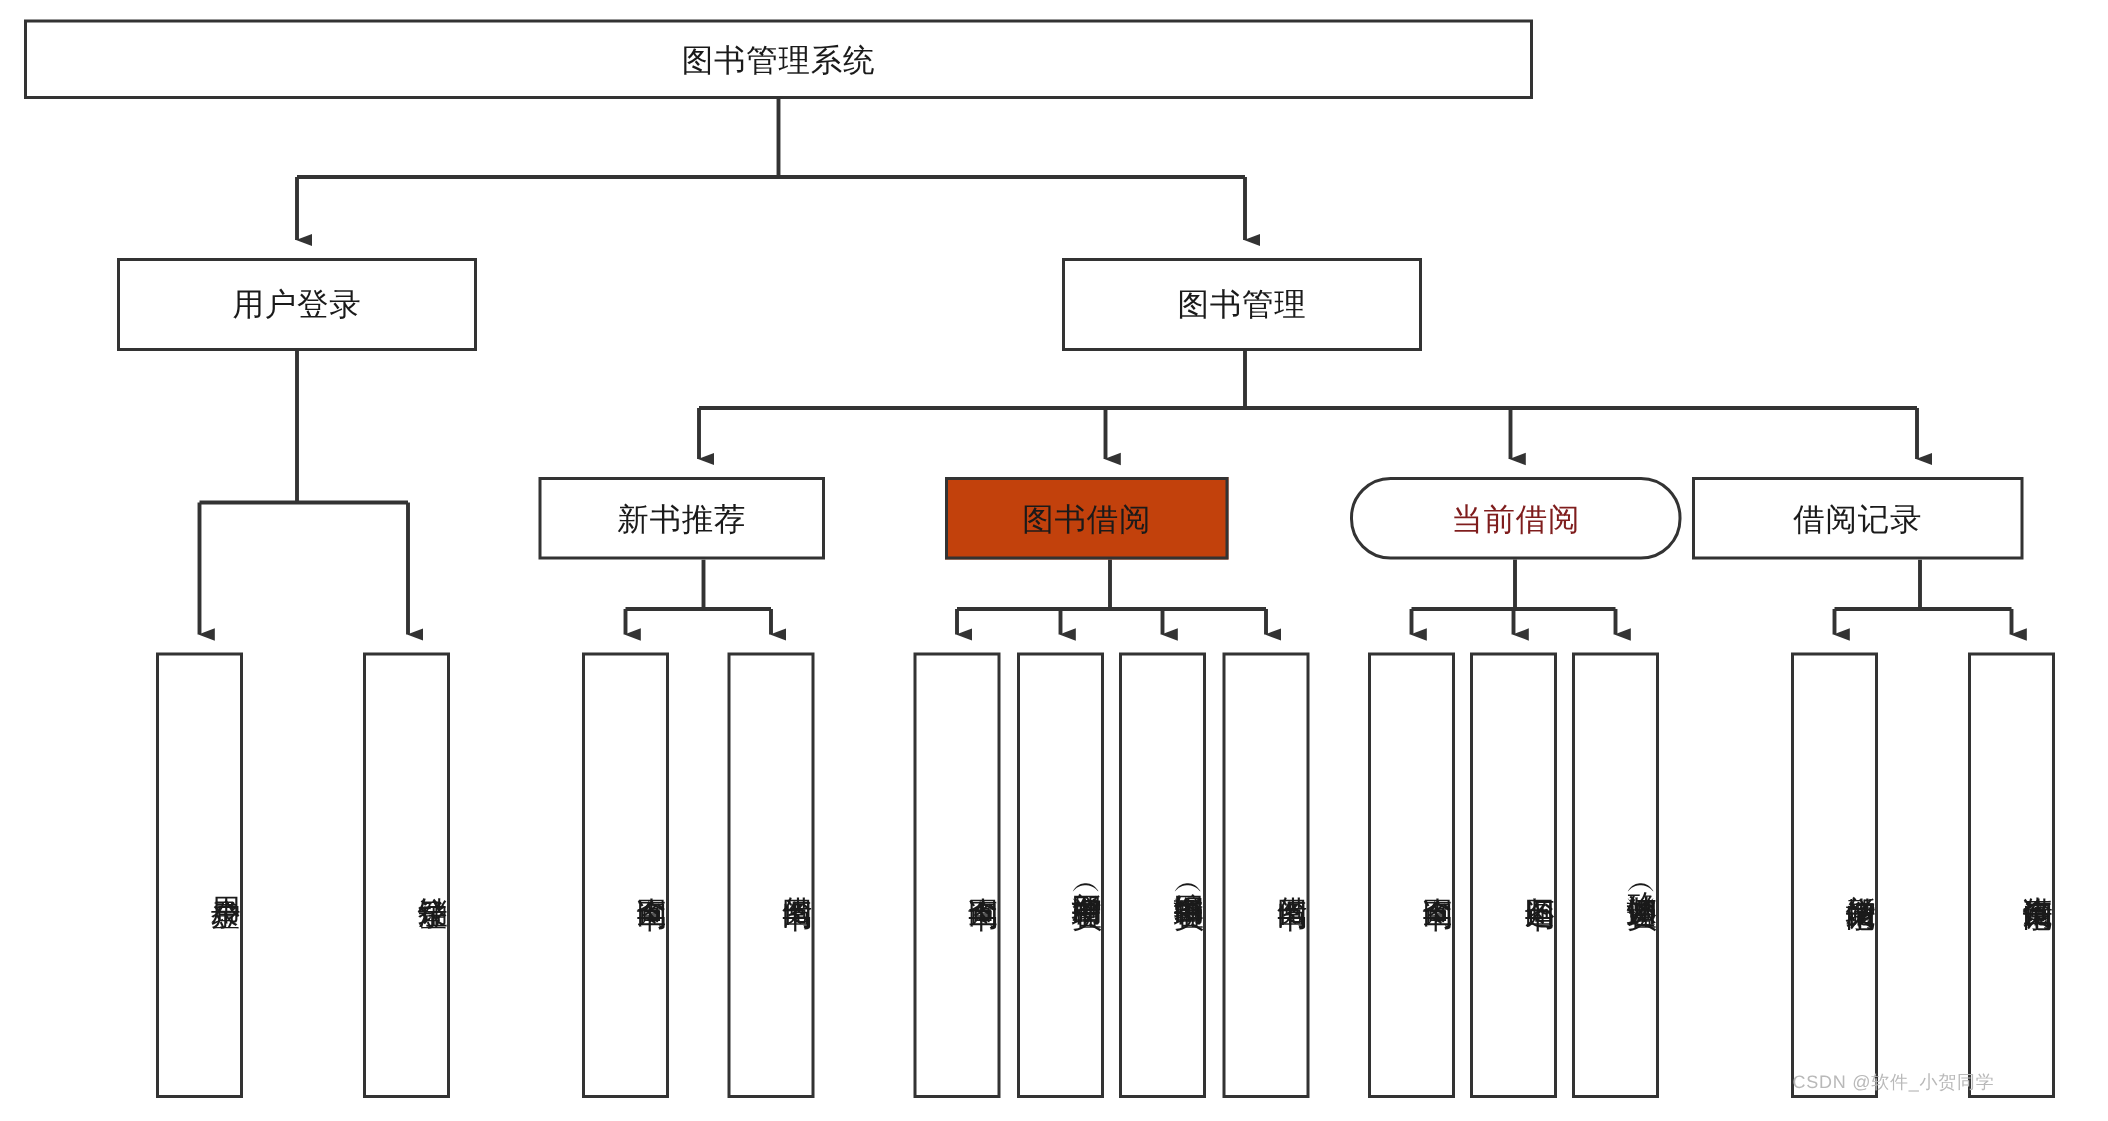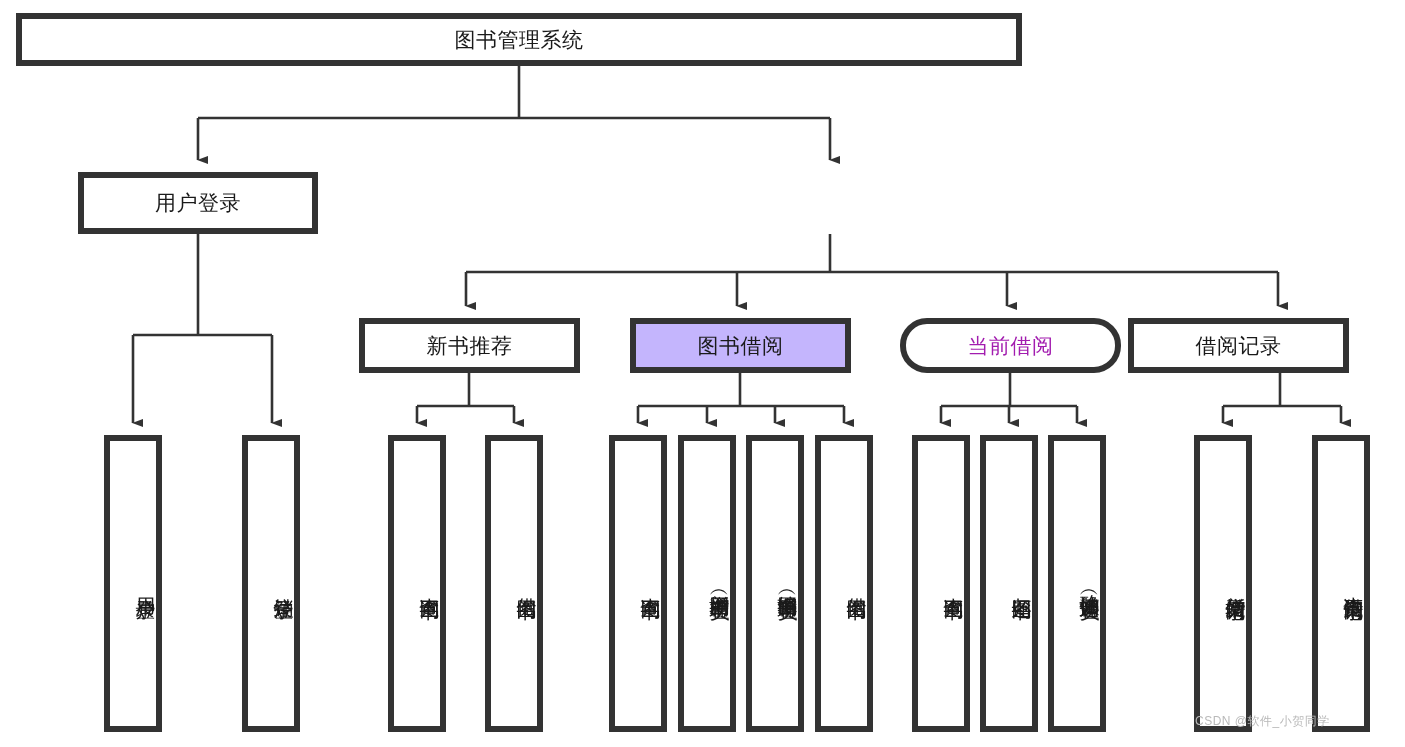--- a/index.html
+++ b/index.html
@@ -22,21 +22,21 @@
     left: 0;
     top: 0;
     width: 1405px;
     height: 747px;
     pointer-events: none;
   }
   .node {
     position: absolute;
     box-sizing: border-box;
     background: #ffffff;
-    border: 6px solid #14532d;
+    border: 2px solid #14532d;
     display: flex;
     align-items: center;
     justify-content: center;
     color: #1a1a1a;
   }
   .node.horiz {
     font-size: 21px;
     letter-spacing: 0.5px;
   }
   .node.vert {
@@ -118,28 +118,31 @@
     </g>
   </svg>
 
   <div class="node horiz" style="left: 16px; top: 13px; width: 1006px; height: 53px; border-color: rgb(51, 51, 51); background: rgb(255, 255, 255); color: rgb(26, 26, 26);">
     <span class="label">图书管理系统</span>
   </div>
 
   <div class="node horiz" style="left: 78px; top: 172px; width: 240px; height: 62px; border-color: rgb(51, 51, 51); background: rgb(255, 255, 255); color: rgb(26, 26, 26);">
     <span class="label">用户登录</span>
   </div>
+  <div class="node horiz" style="left: 708px; top: 172px; width: 240px; height: 62px; border-color: rgb(51, 51, 51); background: rgb(255, 255, 255); color: rgb(26, 26, 26);">
+    <span class="label">图书管理</span>
+  </div>
 
-  <div class="node horiz" style="left: 359px; top: 318px; width: 221px; height: 55px; border-color: rgb(51, 51, 51); background: rgb(255, 255, 255); color: rgb(26, 26, 26);">
+  <div class="node horiz" style="left: 359px; top: 318px; width: 191px; height: 55px; border-color: rgb(51, 51, 51); background: rgb(255, 255, 255); color: rgb(26, 26, 26);">
     <span class="label">新书推荐</span>
   </div>
-  <div class="node horiz" style="left: 630px; top: 318px; width: 221px; height: 55px; border-color: rgb(51, 51, 51); background: #c4b5fd; color: rgb(26, 26, 26);">
+  <div class="node horiz" style="left: 630px; top: 318px; width: 189px; height: 55px; border-color: rgb(51, 51, 51); background: #c2410c; color: rgb(26, 26, 26);">
     <span class="label">图书借阅</span>
   </div>
-  <div class="node horiz" style="left: 900px; top: 318px; width: 221px; height: 55px; border-color: rgb(51, 51, 51); background: rgb(255, 255, 255); color: #a21caf; border-radius: 27px;">
+  <div class="node horiz" style="left: 900px; top: 318px; width: 221px; height: 55px; border-color: rgb(51, 51, 51); background: rgb(255, 255, 255); color: #7f1d1d; border-radius: 27px;">
     <span class="label">当前借阅</span>
   </div>
   <div class="node horiz" style="left: 1128px; top: 318px; width: 221px; height: 55px; border-color: rgb(51, 51, 51); background: rgb(255, 255, 255); color: rgb(26, 26, 26);">
     <span class="label">借阅记录</span>
   </div>
 
   <div class="node vert" style="left: 104px; top: 435px; width: 58px; height: 297px; border-color: rgb(51, 51, 51); background: rgb(255, 255, 255); color: rgb(26, 26, 26);">
     <span class="label">用户登录</span>
   </div>
   <div class="node vert" style="left: 242px; top: 435px; width: 58px; height: 297px; border-color: rgb(51, 51, 51); background: rgb(255, 255, 255); color: rgb(26, 26, 26);">

